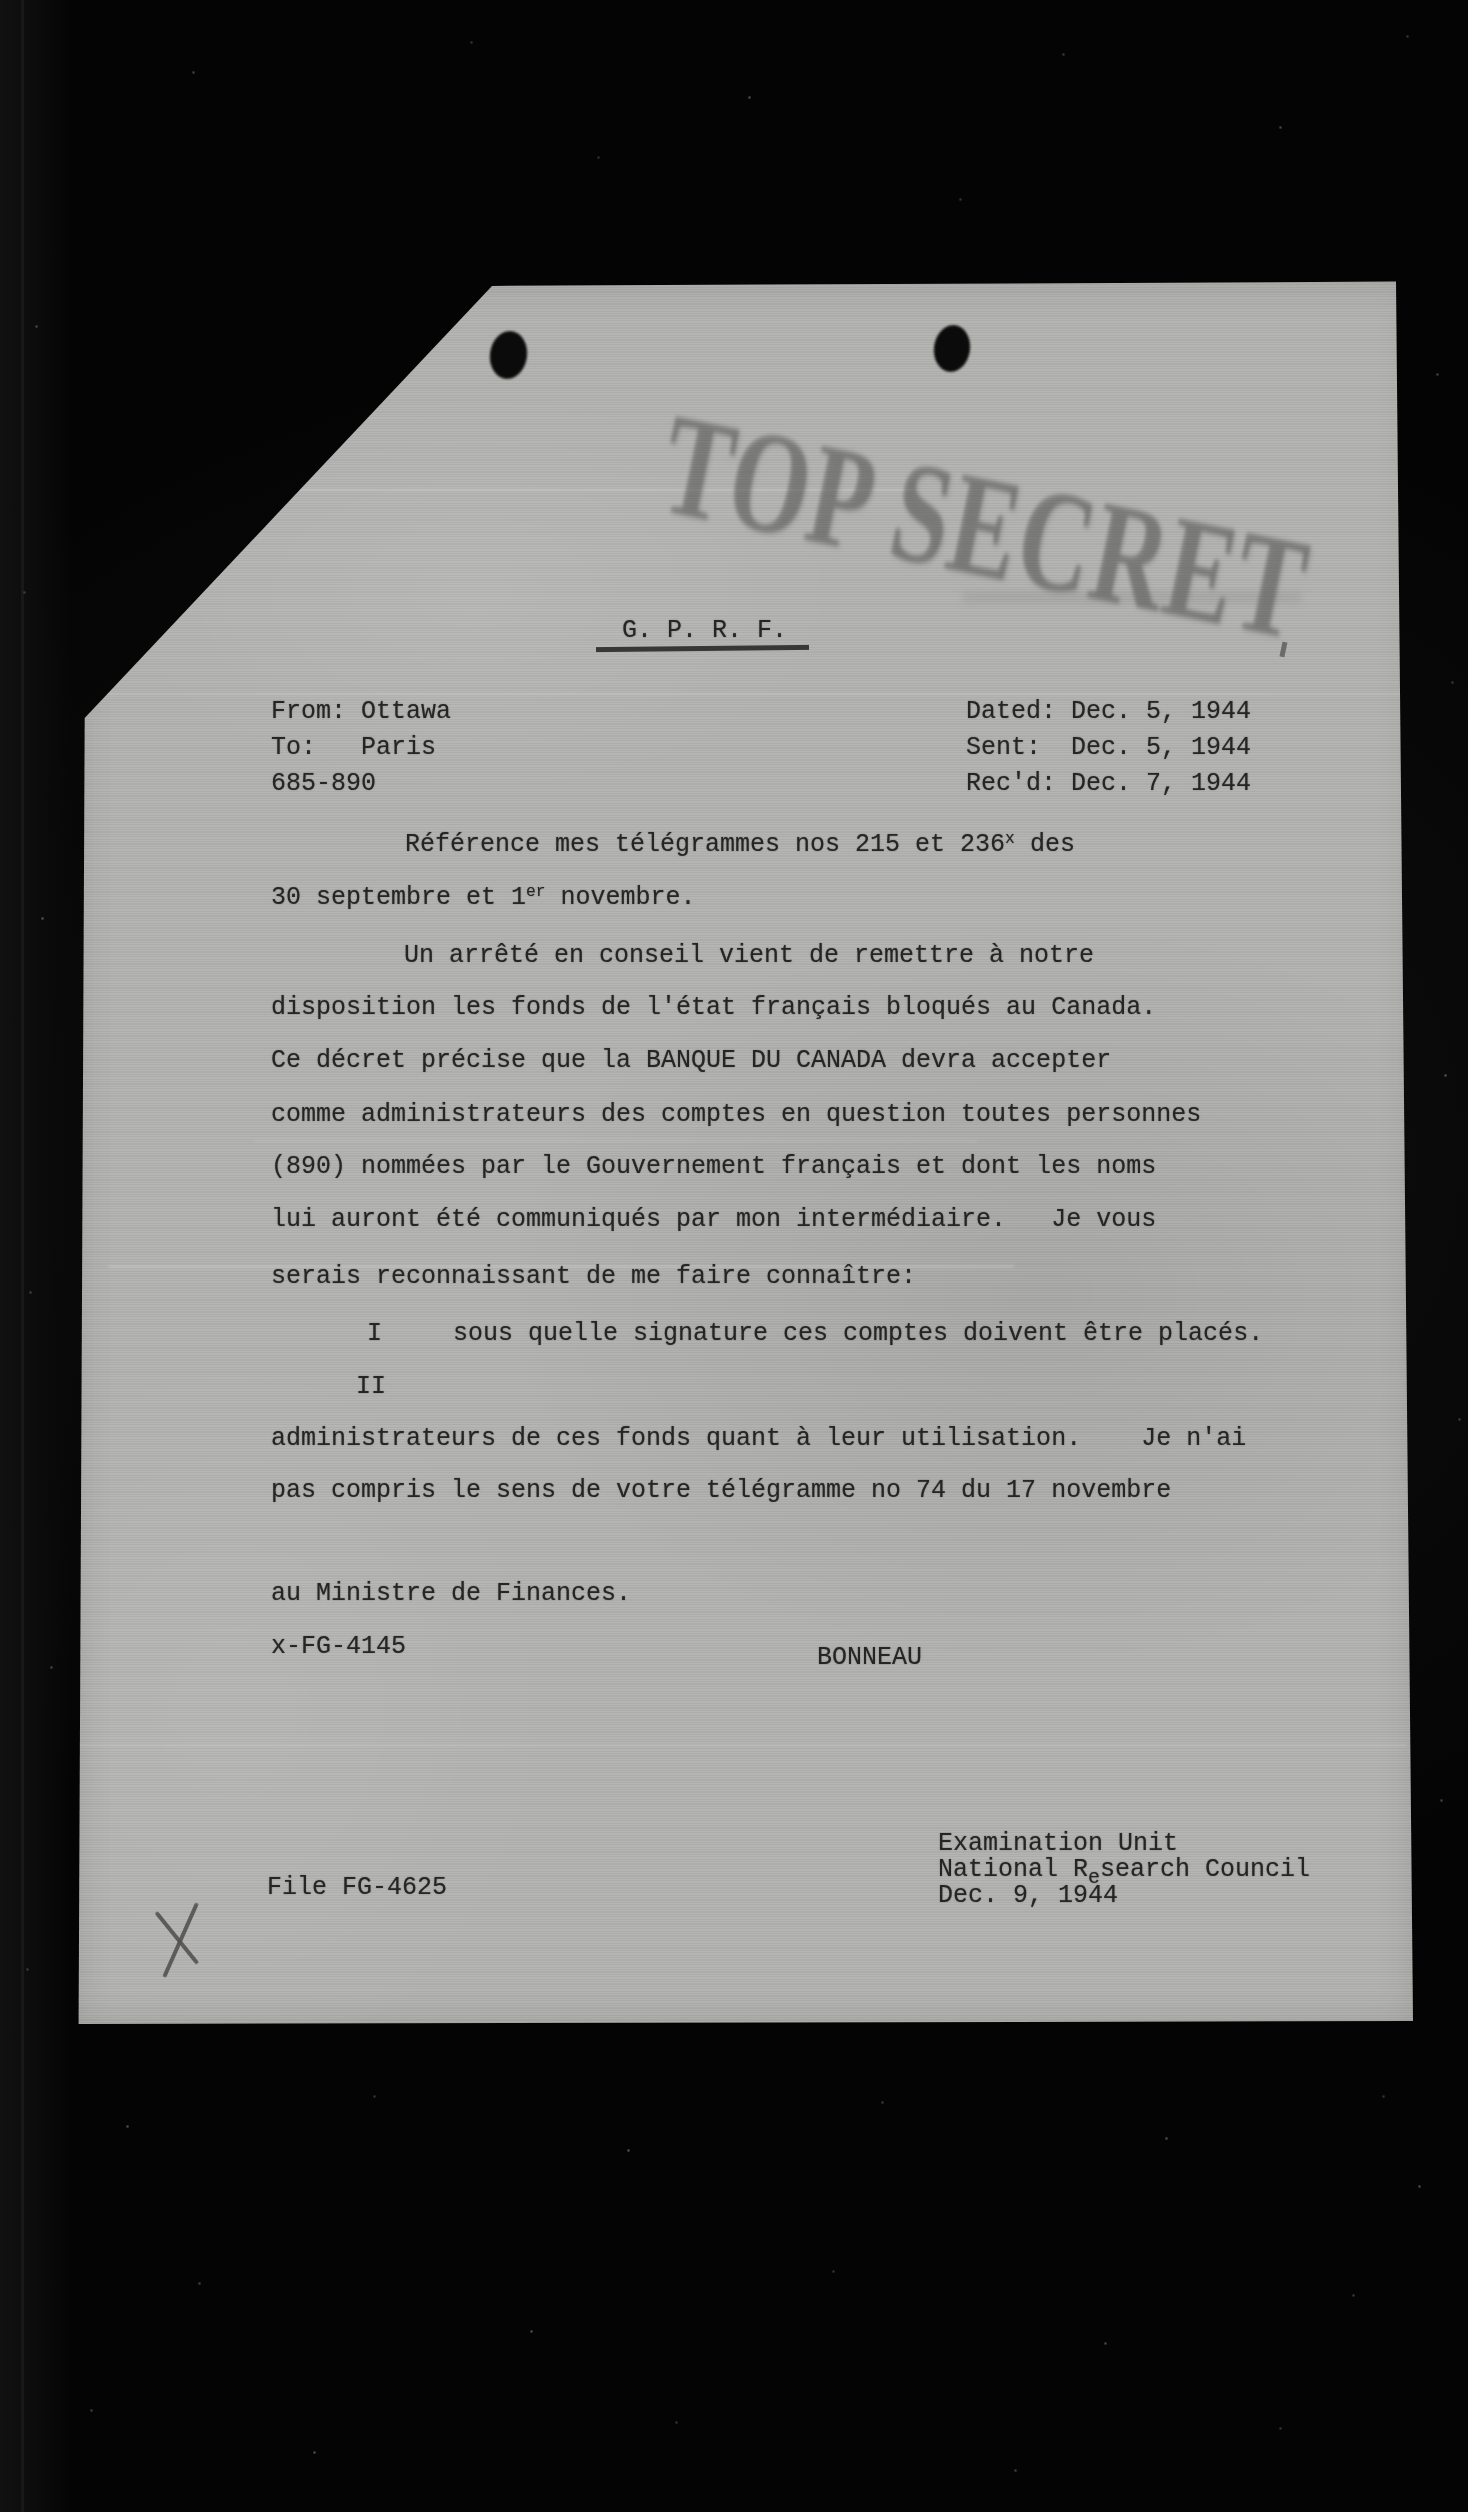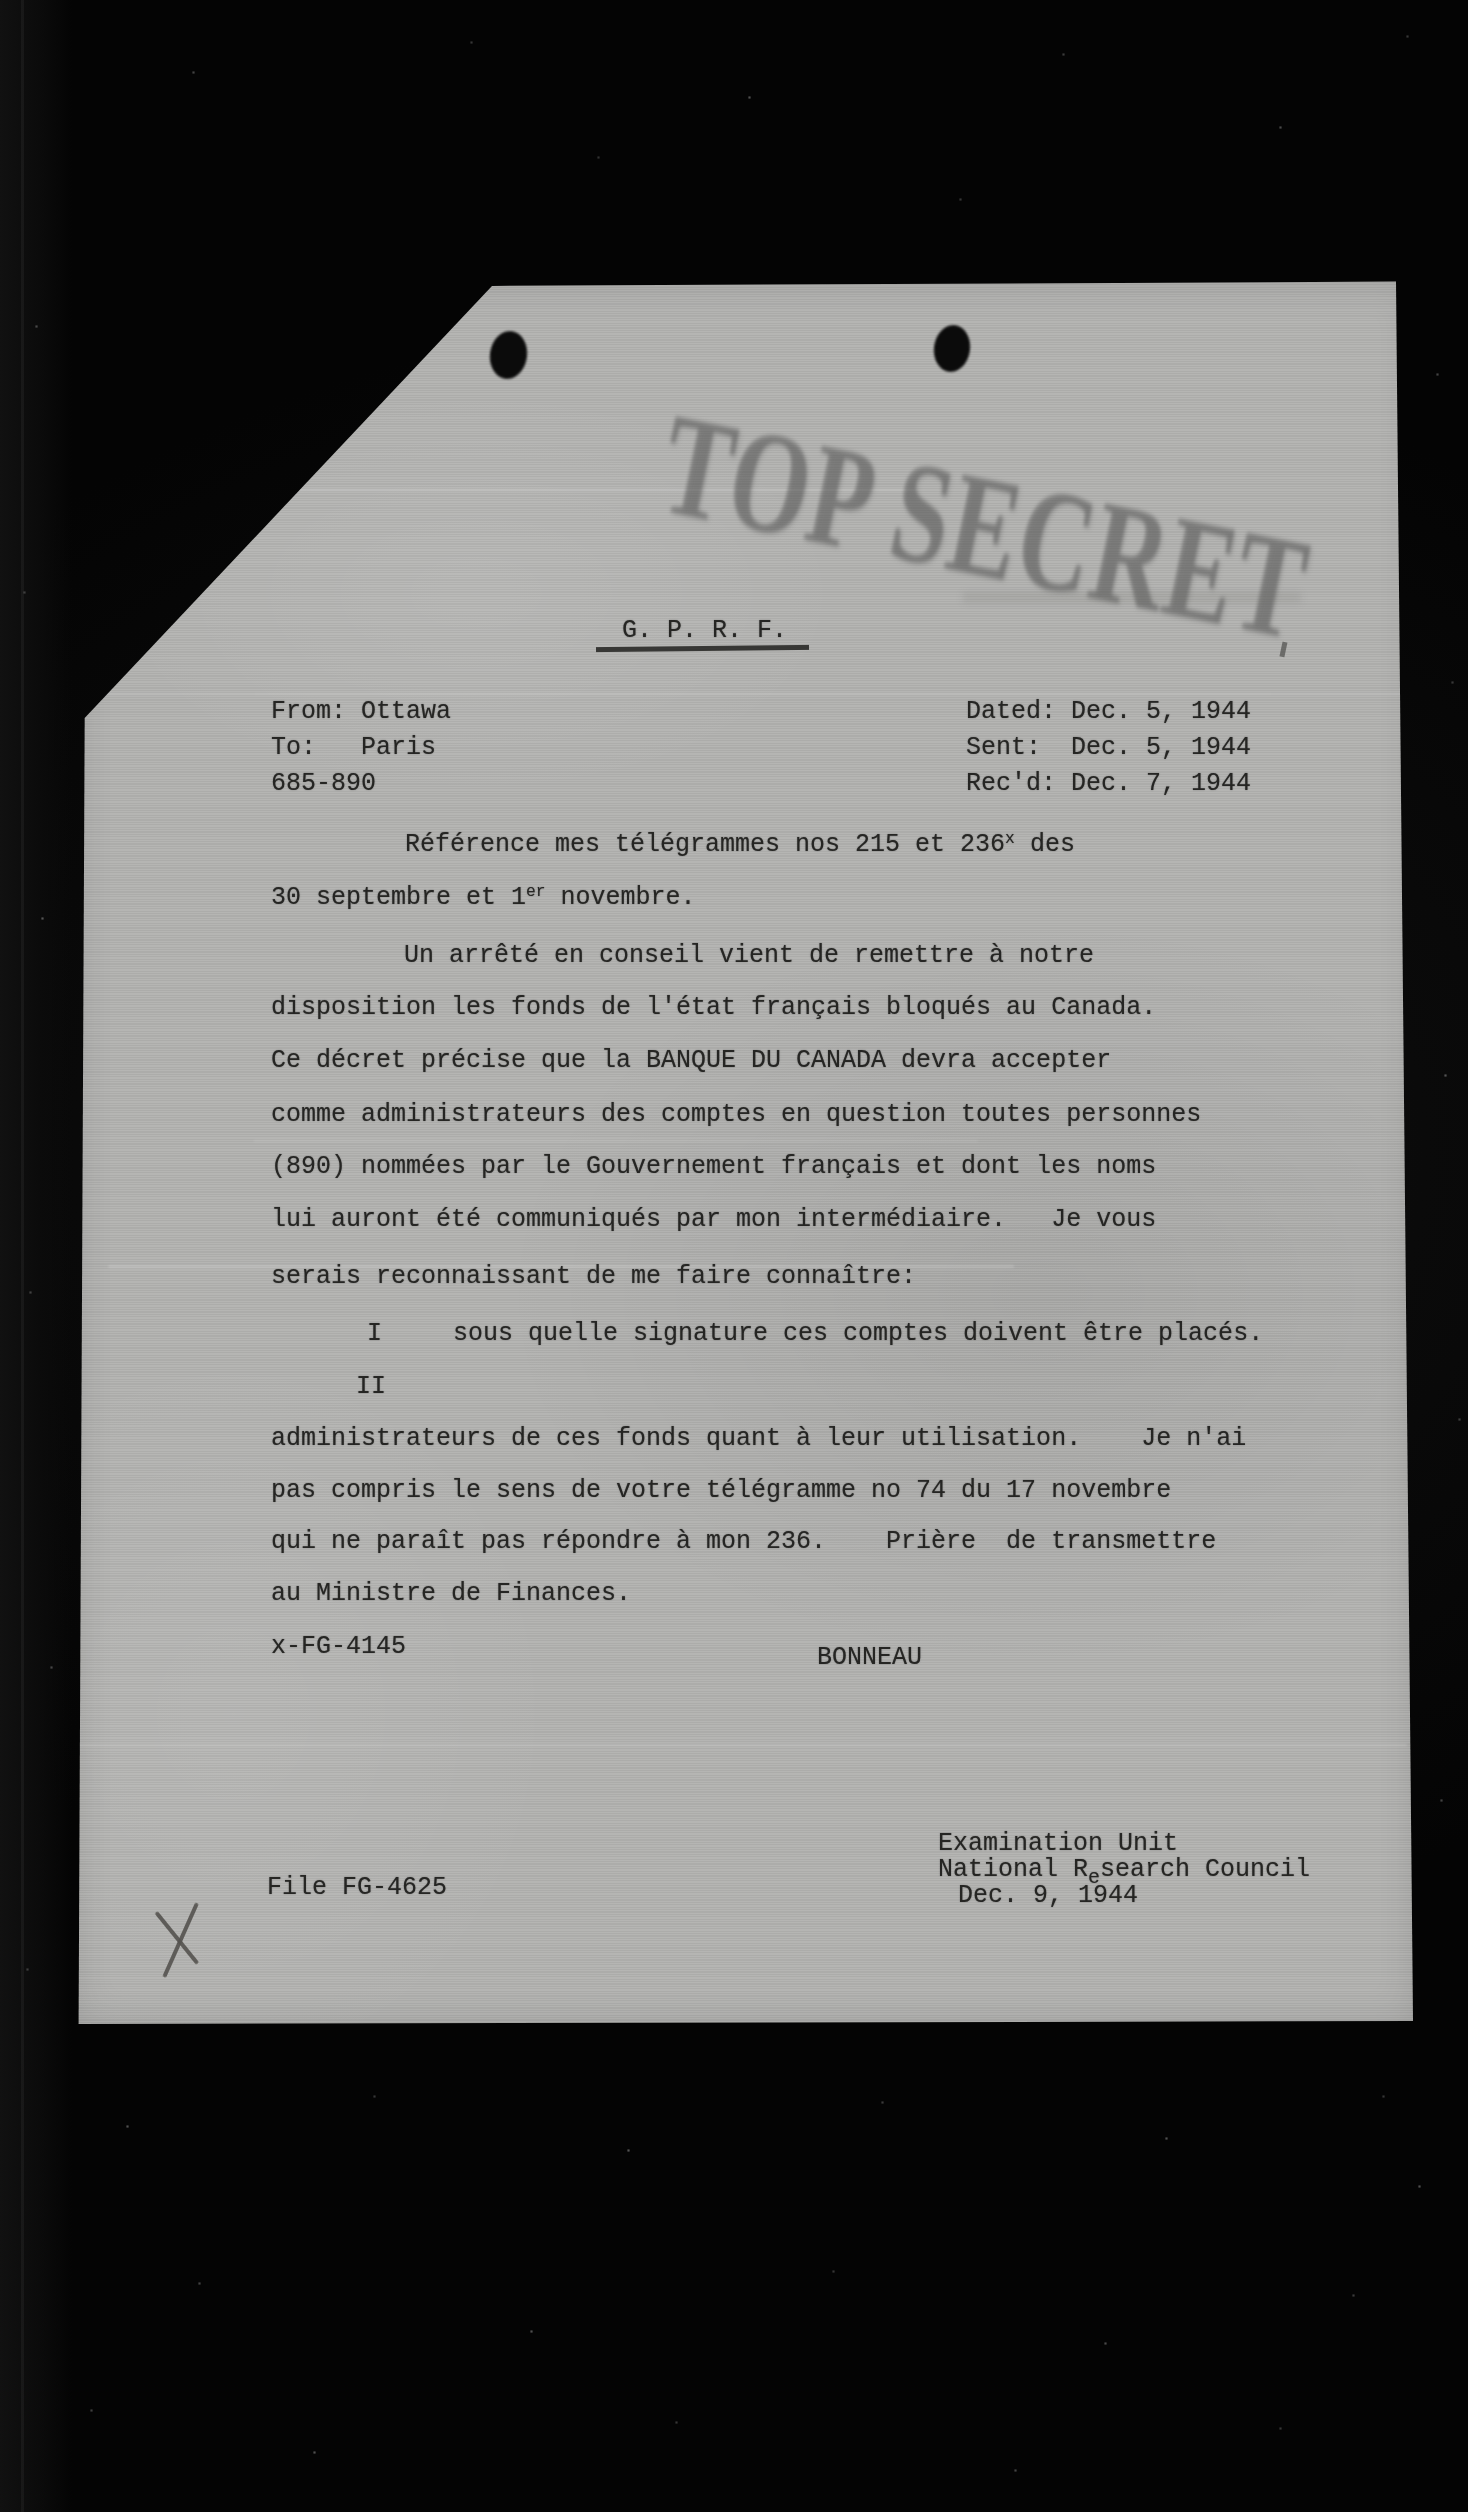--- a/index.html
+++ b/index.html
@@ -100,29 +100,28 @@
     <div class="tline" style="left:199px;top:875px;">(890) nommées par le Gouvernement français et dont les noms</div>
     <div class="tline" style="left:199px;top:928px;">lui auront été communiqués par mon intermédiaire.   Je vous</div>
     <div class="tline" style="left:199px;top:985px;">serais reconnaissant de me faire connaître:</div>
 
     <div class="tline" style="left:295px;top:1042px;">I</div>
     <div class="tline" style="left:381px;top:1042px;">sous quelle signature ces comptes doivent être placés.</div>
     <div class="tline" style="left:284px;top:1095px;">II</div>
 
     <div class="tline" style="left:199px;top:1147px;">administrateurs de ces fonds quant à leur utilisation.    Je n'ai</div>
     <div class="tline" style="left:199px;top:1199px;">pas compris le sens de votre télégramme no 74 du 17 novembre</div>
-    <div class="tline" style="left:199px;top:1250px;">qui ne paraît pas répondre à mon 236.    Prière  de transmettre</div>
     <div class="tline" style="left:199px;top:1302px;text-align:center;">au Ministre de Finances.</div>
 
     <div class="tline" style="left:199px;top:1355px;">x-FG-4145</div>
     <div class="tline" style="left:745px;top:1358px;margin-top:8px;">BONNEAU</div>
 
     <div class="tline" style="left:866px;top:1552px;">Examination Unit</div>
     <div class="tline" style="left:866px;top:1578px;"><span>National R</span><span class="sub">e</span><span>search Council</span></div>
-    <div class="tline" style="left:866px;top:1604px;margin-left:20px;">Dec. 9, 1944</div>
+    <div class="tline" style="left:866px;top:1604px;">Dec. 9, 1944</div>
     <div class="tline" style="left:195px;top:1596px;">File FG-4625</div>
 
     <div class="xmark" style="left:68px;top:1660px;width:81px;height:4.2px;transform:rotate(114deg);"></div>
     <div class="xmark" style="left:72px;top:1658px;width:66px;height:3.6px;transform:rotate(51deg);"></div>
 
   </div>
 </div>
 
 
 </body></html>

